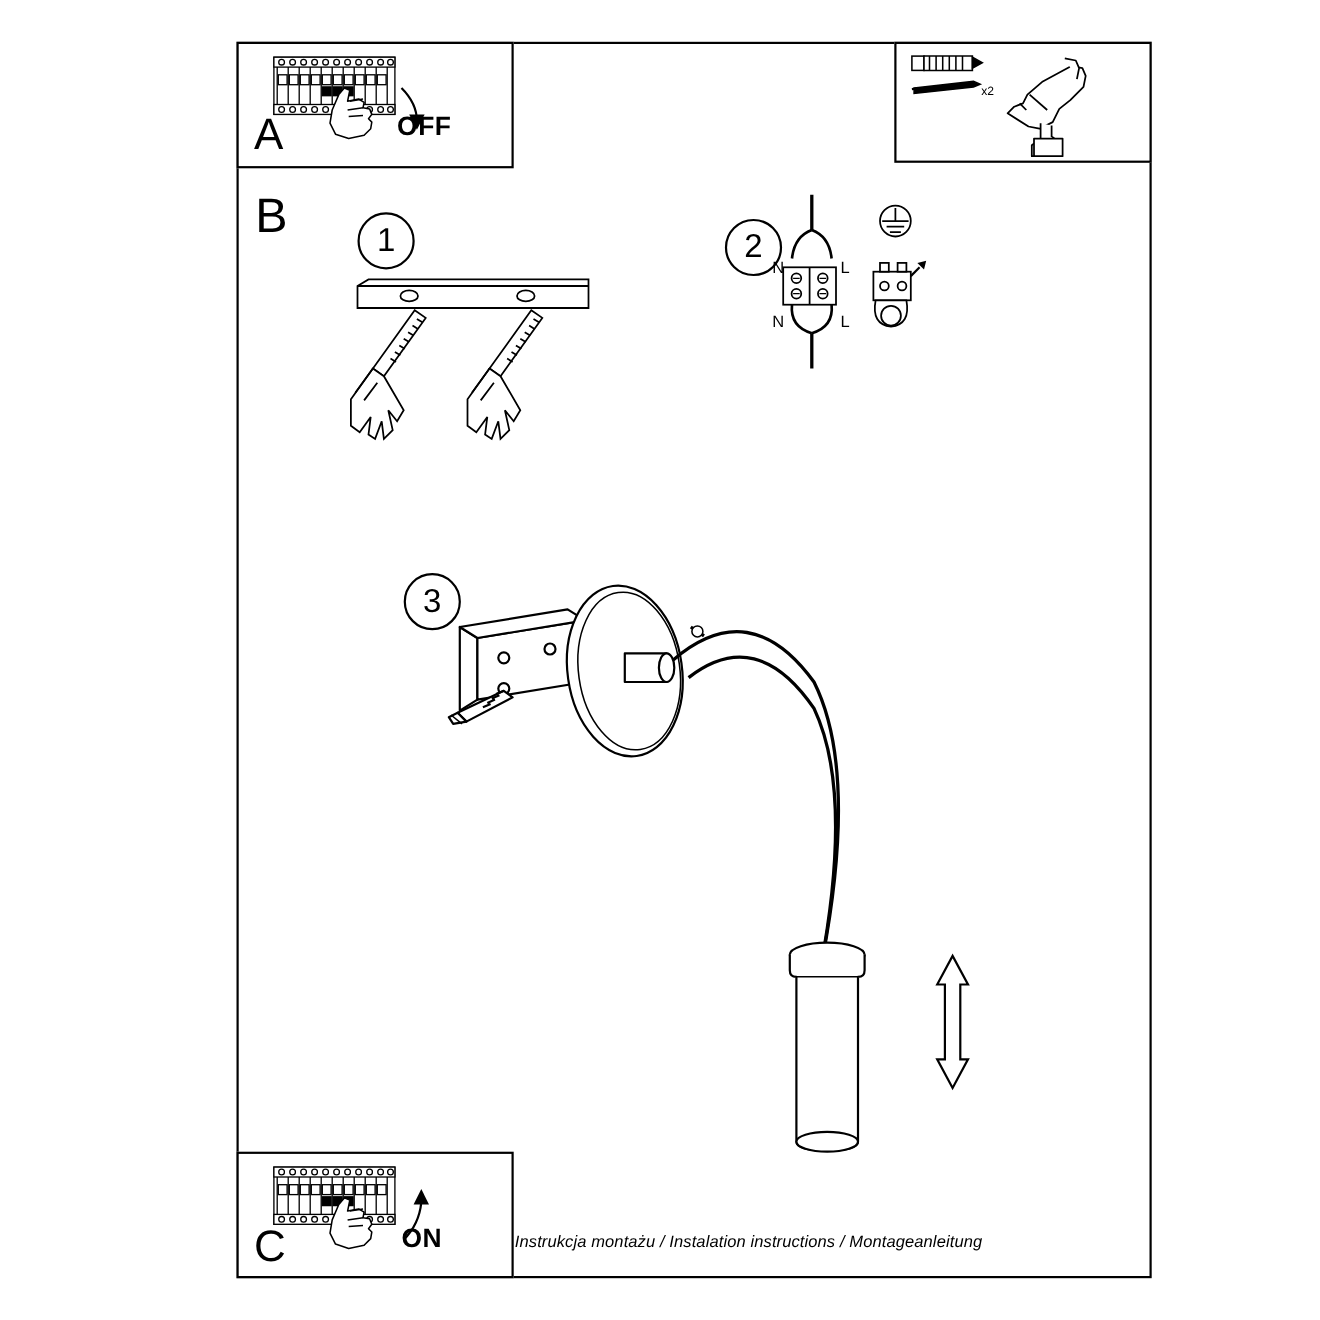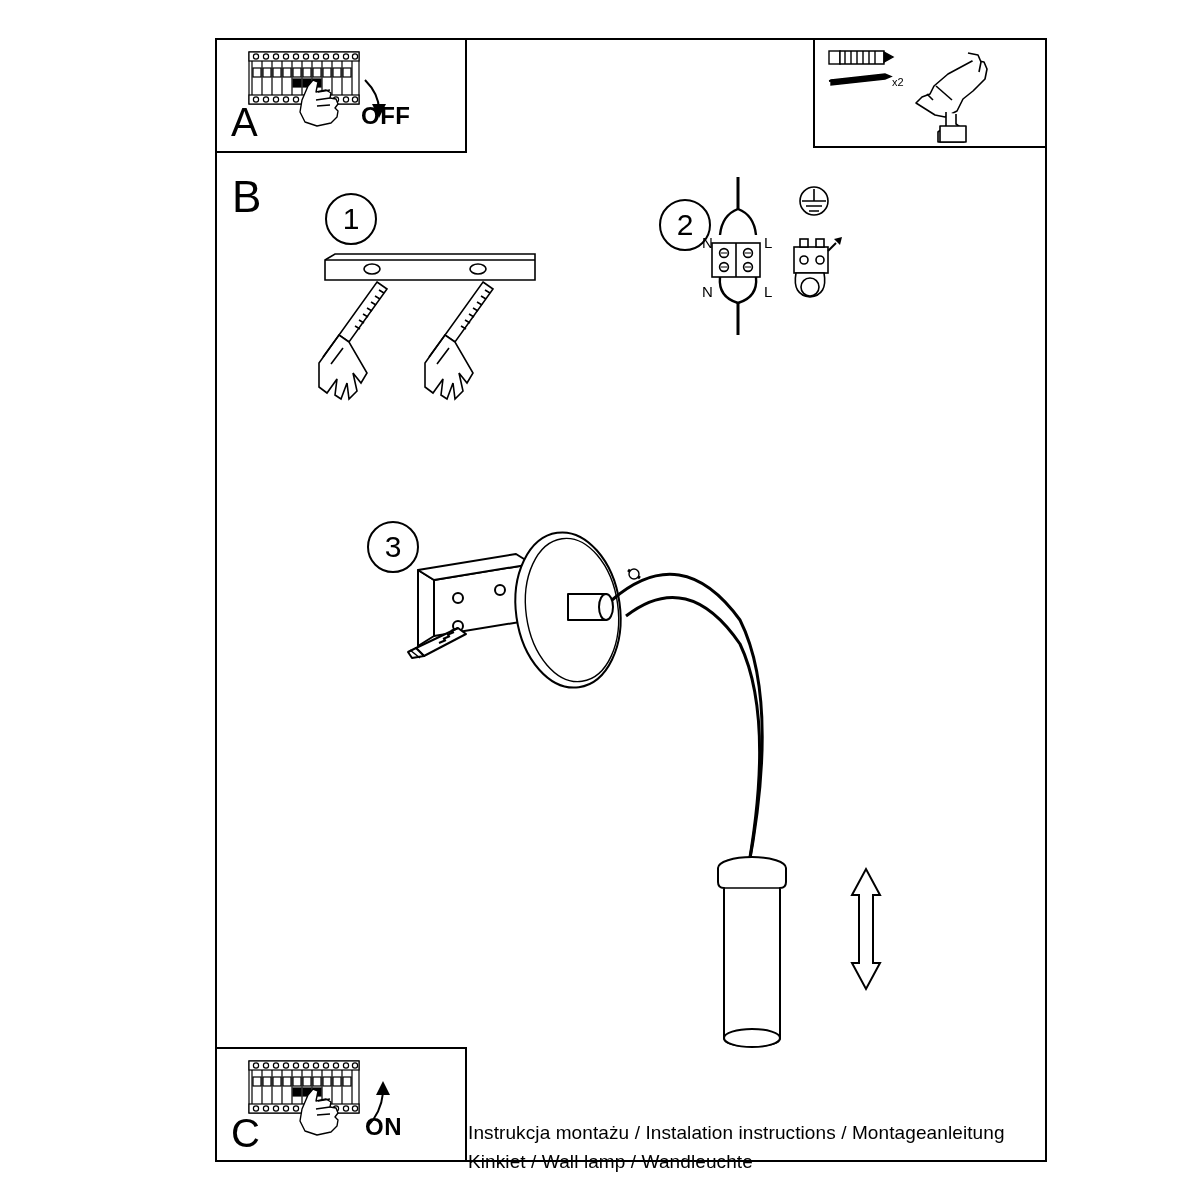--- a/index.html
+++ b/index.html
@@ -80,23 +80,24 @@
     border-radius: 50%;
     display: flex;
     align-items: center;
     justify-content: center;
     font-size: 30px;
     font-weight: 400;
     box-sizing: border-box;
     background: #fff;
   }
   .caption {
-    font-size: 19px;
+    font-size: 15px;
     line-height: 1.55;
     letter-spacing: 0.1px;
+    font-style: italic;
   }
   .x2label {
     font-size: 11px;
   }
   .nl-label {
     font-size: 15px;
   }
   svg { display: block; }
 </style>
 </head>
@@ -383,16 +384,15 @@
       </g>
       <g stroke="#000" stroke-width="2" fill="none">
         <path d="M122 72 q14 -14 16 -34"></path>
         <path d="M131 40 l7 -14 l7 14 z" fill="#000" stroke="none"></path>
       </g>
     </svg>
   </div>
 
   <div class="abs" style="left:468px; top:1118px; width:560px;">
     <div class="caption">Instrukcja montażu / Instalation instructions / Montageanleitung</div>
-    <div class="caption">Kinkiet  / Wall lamp / Wandleuchte</div>
   </div>
 
 </div>
 
 </body></html>

